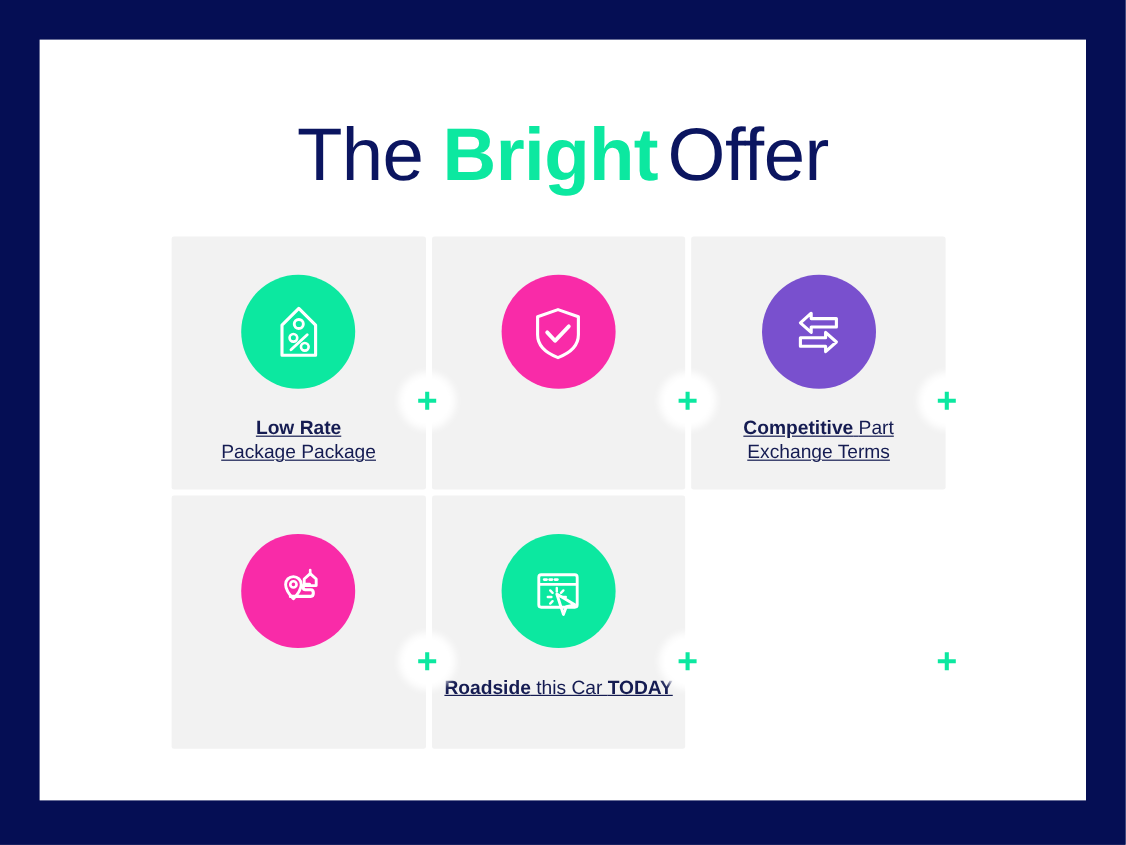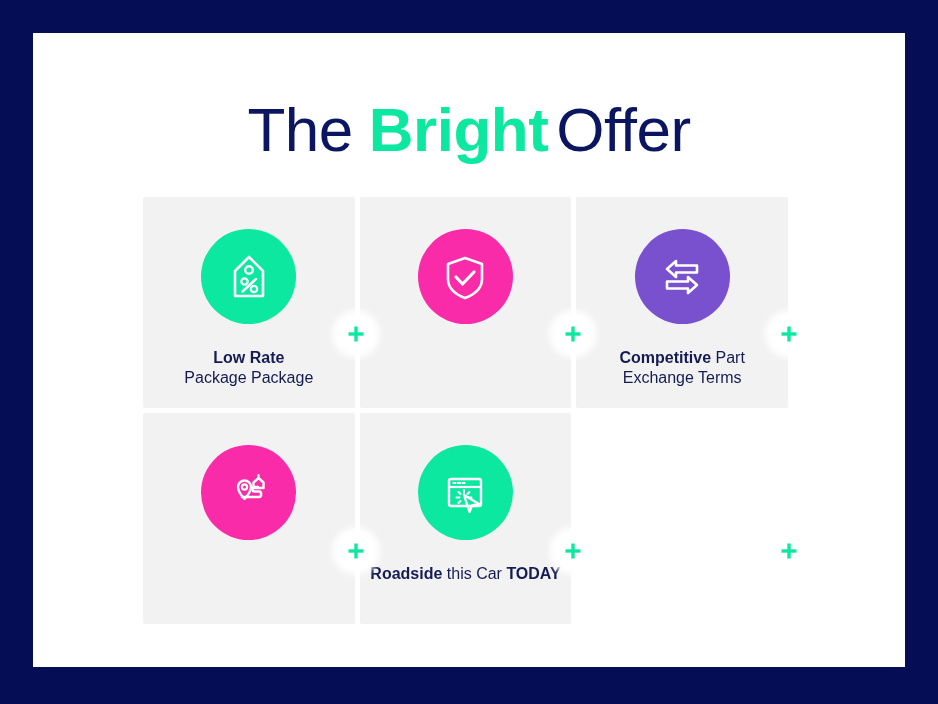--- a/index.html
+++ b/index.html
@@ -93,20 +93,21 @@
   .icon-circle svg { display: block; }
 
   .card-label {
     margin-top: 24px;
     text-align: center;
     font-size: 16px;
     line-height: 1.28;
     color: #151C52;
     font-weight: 400;
     padding: 0 8px;
+    text-decoration: underline;
   }
   .card-label b { font-weight: 700; }
 
   
   .plus {
     position: absolute;
     width: 38px;
     height: 38px;
     border-radius: 50%;
     background: #FFFFFF;

